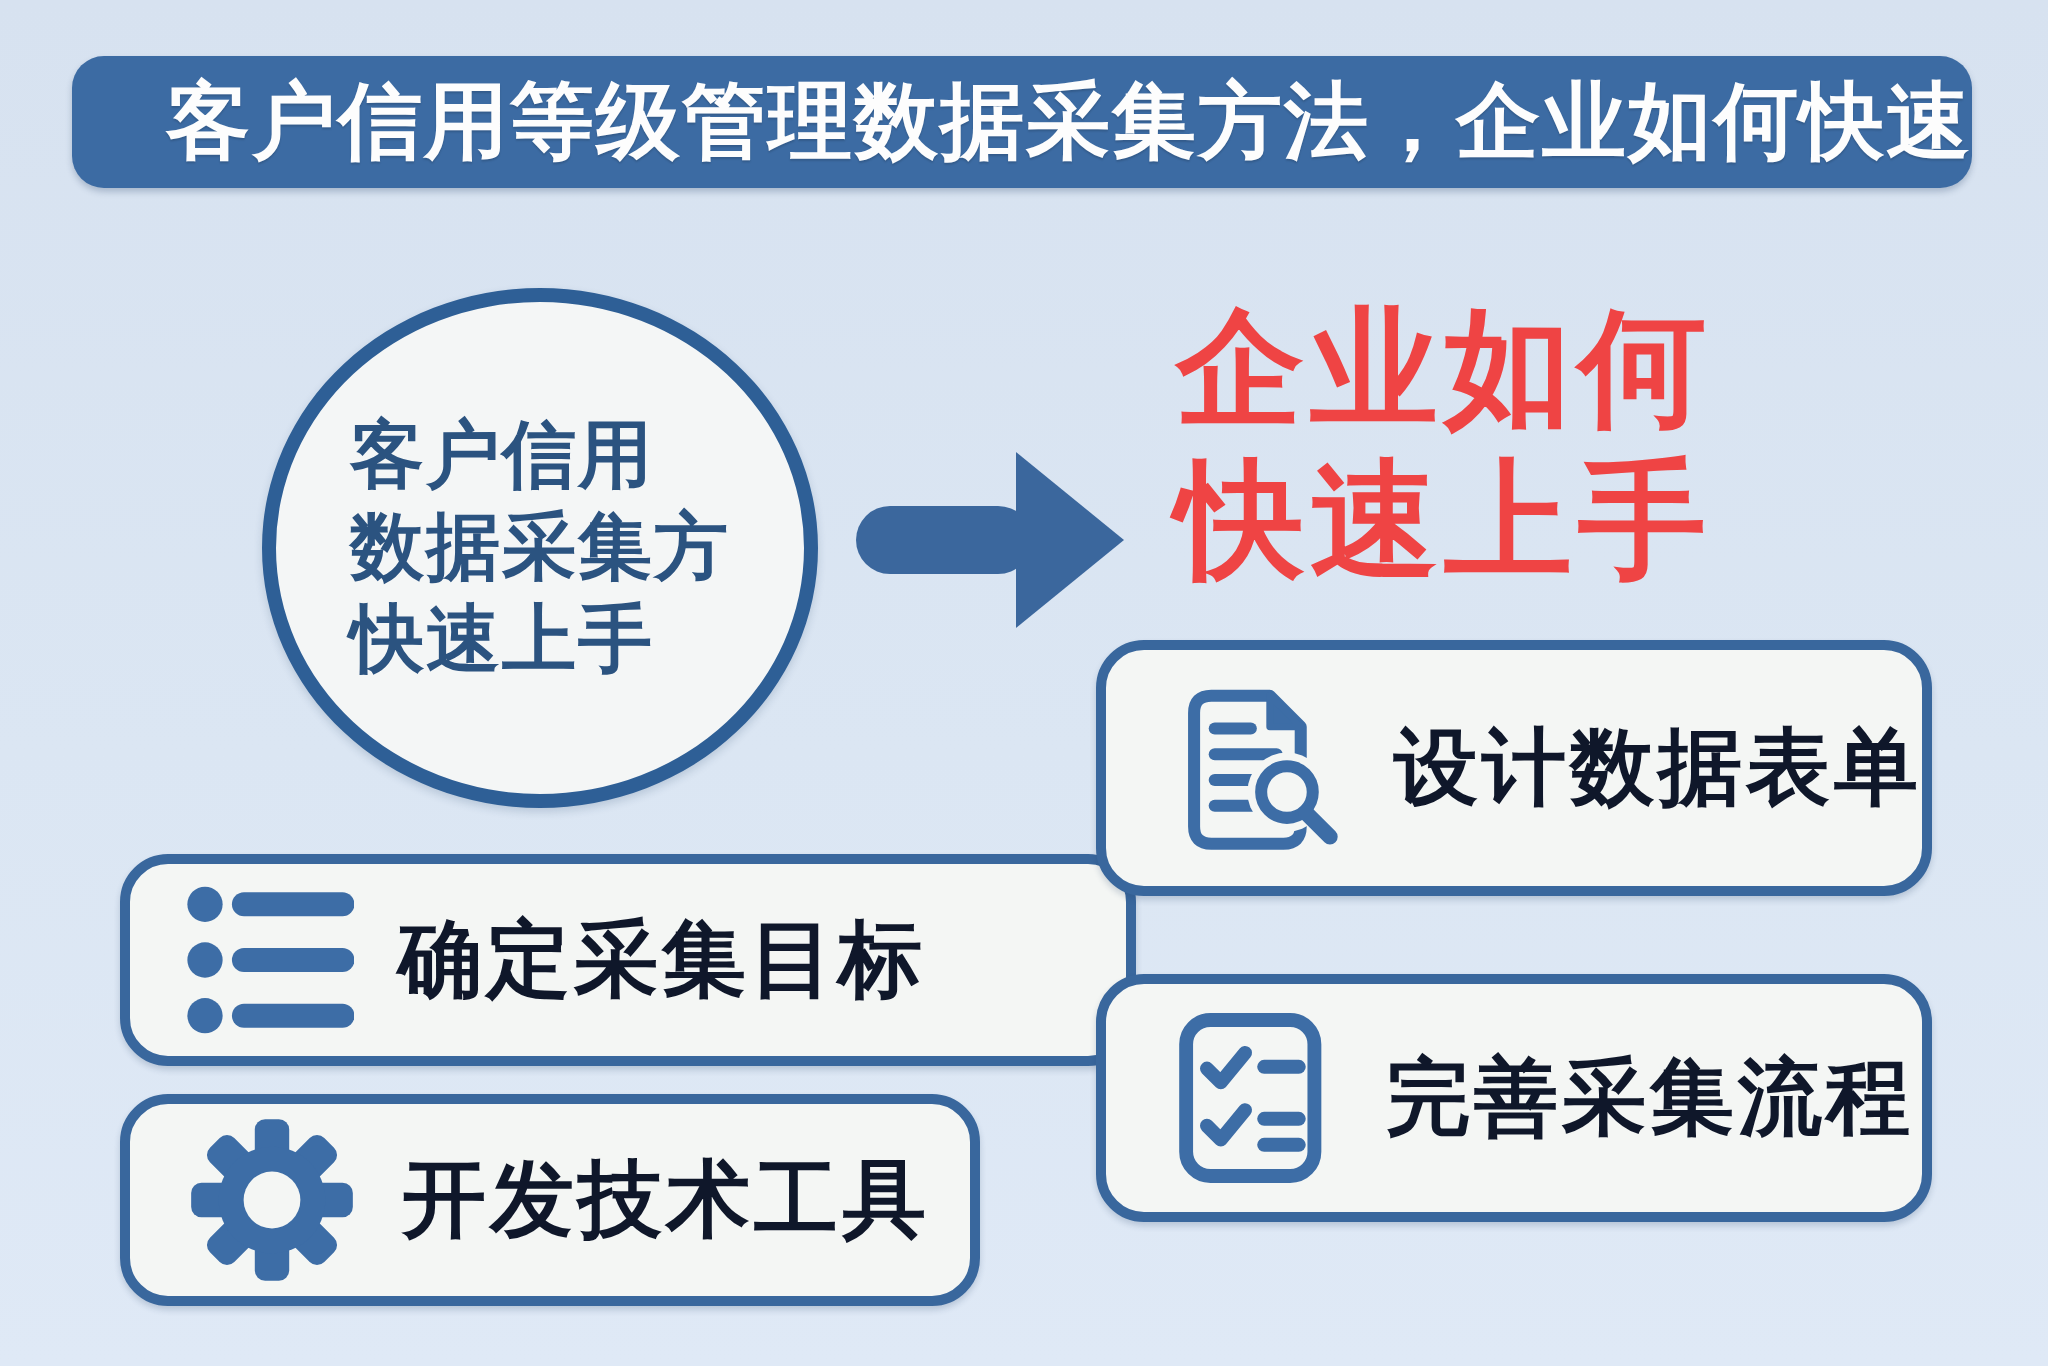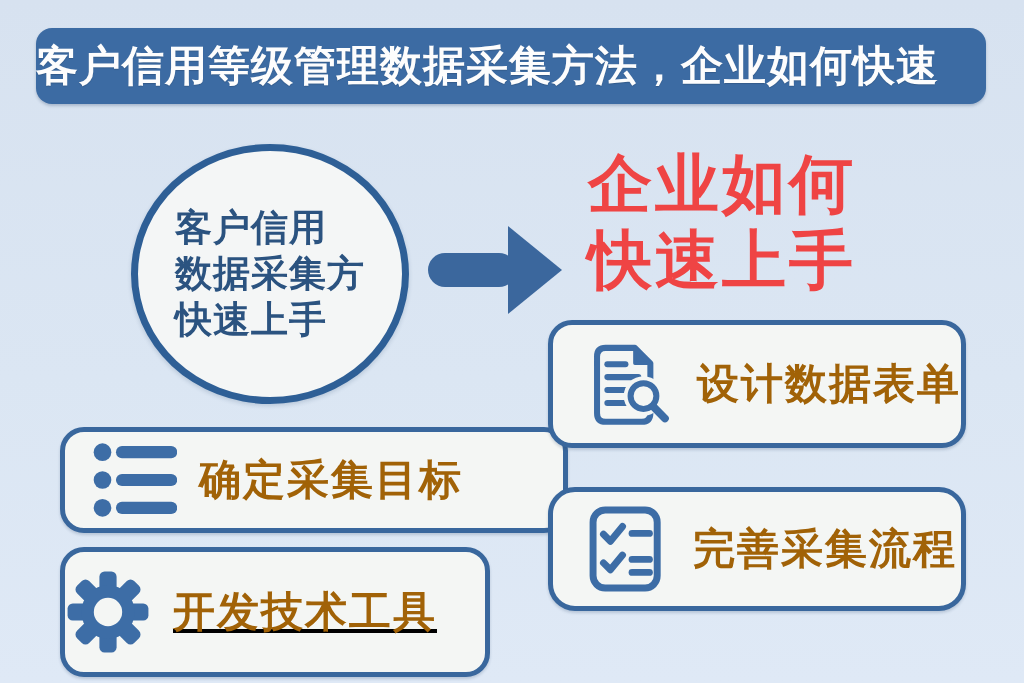--- a/index.html
+++ b/index.html
@@ -6,23 +6,23 @@
   body{
     width:1024px;height:683px;overflow:hidden;
     font-family:"Liberation Sans","DejaVu Sans",sans-serif;
     background:linear-gradient(180deg,#d7e2f0 0%,#dbe6f3 55%,#dfe9f6 100%);
     position:relative;
   }
   .canvas{position:absolute;inset:0;}
 
   
   .banner{
-    position:absolute;left:36px;top:28px;width:950px;height:76px;
+    position:absolute;left:36px;top:28px;width:950px;height:66px;
     background:#3c6ba3;border-radius:16px;
-    display:flex;align-items:center;justify-content:flex-start;
+    display:flex;align-items:center;justify-content:flex-end;
     box-shadow:0 2px 3px rgba(30,60,100,.25);
   }
   .banner span{
     color:#fdfdfd;font-size:42px;font-weight:800;white-space:nowrap;
     letter-spacing:1px;text-shadow:0 1px 1px rgba(0,0,0,.15);
   }
 
   
   .circle{
     position:absolute;left:131px;top:144px;width:264px;height:246px;
@@ -46,26 +46,26 @@
     letter-spacing:3px;white-space:nowrap;
   }
 
   
   .card{
     position:absolute;background:#f4f6f4;border:5px solid #39679d;border-radius:24px;
     display:flex;align-items:center;box-sizing:border-box;
     box-shadow:0 2px 3px rgba(30,60,100,.2);
   }
   .card .label{
-    color:#a16207;font-size:42px;font-weight:800;letter-spacing:2px;white-space:nowrap;
+    color:#0f172a;font-size:42px;font-weight:800;letter-spacing:2px;white-space:nowrap;
   }
   .card-goals   {left:60px; top:427px;width:508px;height:106px;padding-left:28px;gap:22px;}
-  .card-tools   {left:60px; top:547px;width:430px;height:130px;gap:22px;text-decoration:underline;}
+  .card-tools   {left:60px; top:547px;width:430px;height:106px;padding-left:28px;gap:22px;}
   .card-forms   {left:548px;top:320px;width:418px;height:128px;padding-left:32px;gap:26px;}
-  .card-process {left:548px;top:487px;width:418px;height:124px;padding-left:34px;gap:28px;border-radius:27px;}
+  .card-process {left:548px;top:487px;width:418px;height:124px;padding-left:34px;gap:28px;}
   .icon{flex:0 0 auto;display:block;}
 </style>
 </head>
 <body>
 
 <div class="canvas">
 
   <header class="banner">
     <span>客户信用等级管理数据采集方法，企业如何快速</span>
   </header>

